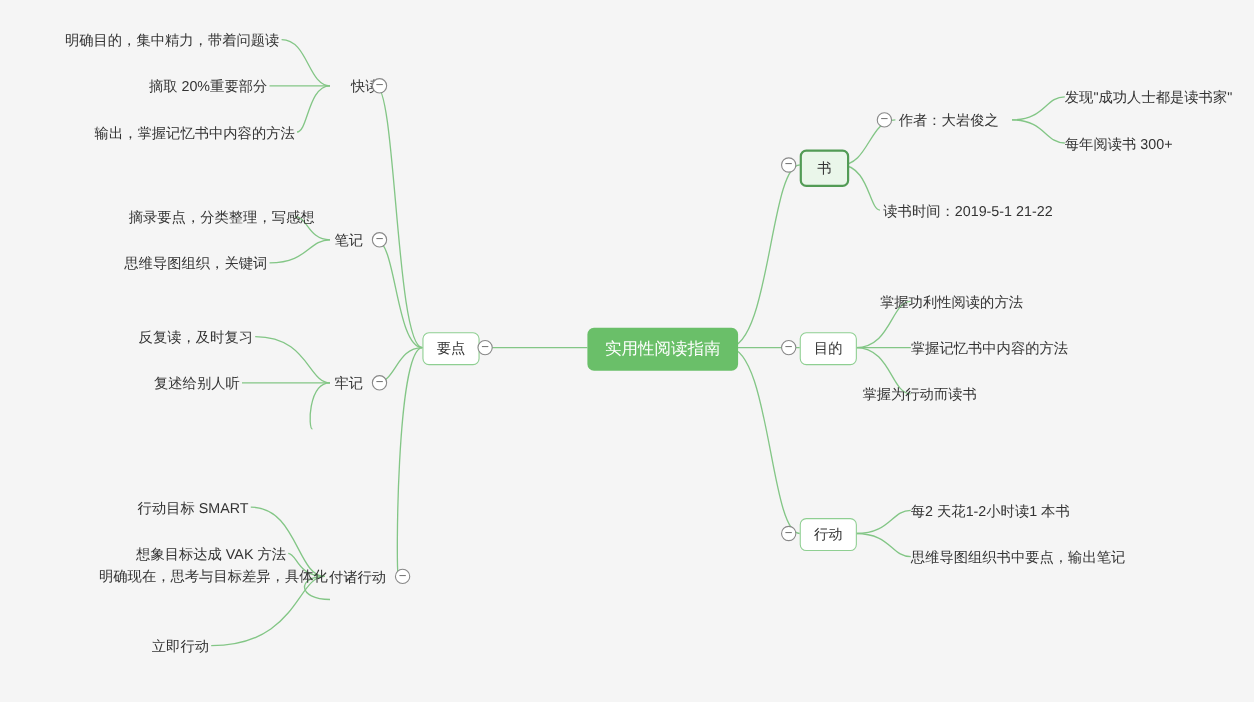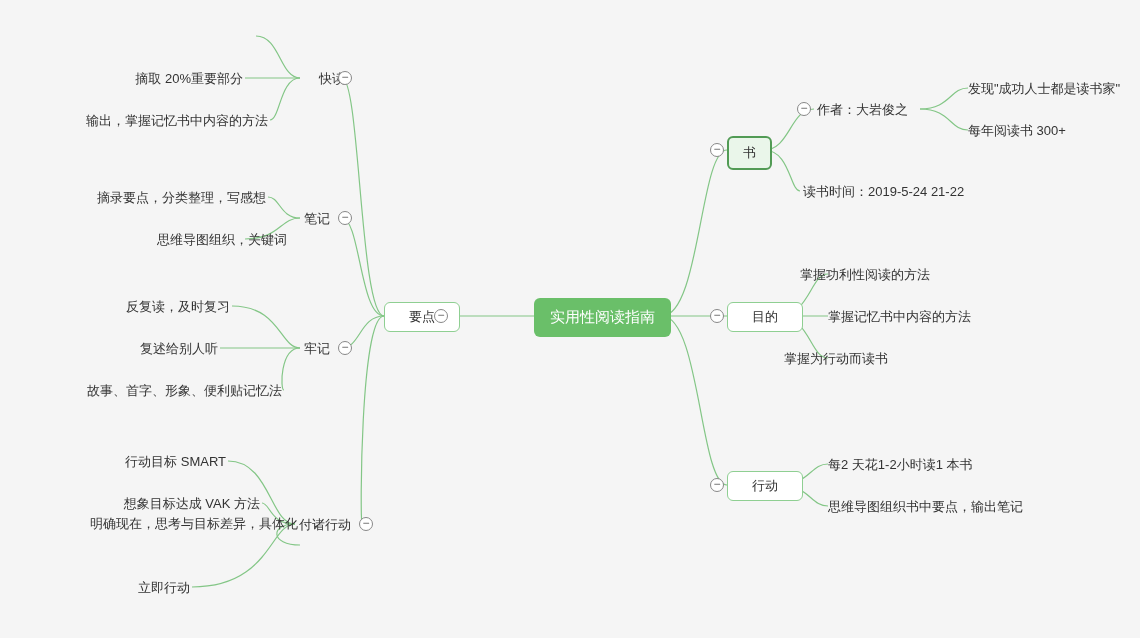--- a/index.html
+++ b/index.html
@@ -3,21 +3,21 @@
 <meta charset="utf-8">
 <style>
  html,body{margin:0;padding:0}
  body{background:#f5f5f5;font-family:"Microsoft YaHei","PingFang SC",sans-serif;font-size:13px;color:#333}
  .stage{position:relative;width:1140px;height:638px;overflow:hidden}
  svg.links{position:absolute;inset:0;width:1140px;height:638px;pointer-events:none}
  svg.links path{fill:none;stroke:#83c686;stroke-width:1.2}
  .node{position:absolute;white-space:nowrap}
  .root{background:#6abf69;color:#fff;padding:10px 16px;border-radius:6px;font-size:15px}
  .box1{border:2px solid #529b55;background:#eaf6ea;border-radius:6px;padding:6px 14px;color:#333}
- .box2{border:1.5px solid #8fcf92;background:#fff;border-radius:6px;padding:5px 24px;color:#333}
+ .box2{border:1.5px solid #8fcf92;background:#fff;border-radius:6px;padding:5px 12px;color:#333}
  .leaf{color:#333}
  .sub{color:#333}
  .toggle{position:absolute;width:14px;height:14px;border:1.2px solid #888;border-radius:50%;background:#fff;color:#666;font-size:12px;line-height:11px;text-align:center;box-sizing:border-box}
 </style>
 </head>
 <body>
 
 <div class="stage">
 <svg class="links">
 
@@ -61,48 +61,48 @@
   <path d="M778,485 C810,485 810,506 828,506"></path>
 </svg>
 
 <div class="node root" style="left:534px;top:298px"><span>实用性阅读指南</span></div>
 
 <div class="node box2" style="left:384px;top:302px"><span>要点</span></div>
 <div class="toggle" style="left:434px;top:309px">−</div>
 
 <div class="node sub" style="left:319px;top:70px"><span>快读</span></div>
 <div class="toggle" style="left:338px;top:71px">−</div>
+<div class="node leaf" style="right:886px;top:28px"><span>明确目的，集中精力，带着问题读</span></div>
 <div class="node leaf" style="right:897px;top:70px"><span>摘取 20%重要部分</span></div>
 <div class="node leaf" style="right:872px;top:112px"><span>输出，掌握记忆书中内容的方法</span></div>
 
 <div class="node sub" style="left:304px;top:210px"><span>笔记</span></div>
 <div class="toggle" style="left:338px;top:211px">−</div>
-<div class="node leaf" style="right:874px;top:189px"><span>摘录要点，分类整理，写感想</span></div>
-<div class="node leaf" style="right:853px;top:231px"><span>思维导图组织，关键词</span></div>
+<div class="node leaf" style="right:854px;top:189px"><span>摘录要点，分类整理，写感想</span></div>
+<div class="node leaf" style="right:897px;top:231px"><span>思维导图组织，关键词</span></div>
 
 <div class="node sub" style="left:304px;top:340px"><span>牢记</span></div>
 <div class="toggle" style="left:338px;top:341px">−</div>
 <div class="node leaf" style="right:910px;top:298px"><span>反复读，及时复习</span></div>
 <div class="node leaf" style="right:922px;top:340px"><span>复述给别人听</span></div>
-<div class="node leaf" style="right:858px;top:382px"><span>故事、首字、形象、便利贴记忆法</span></div>
 
 <div class="node sub" style="left:299px;top:516px"><span>付诸行动</span></div>
 <div class="toggle" style="left:359px;top:517px">−</div>
 <div class="node leaf" style="right:914px;top:453px"><span>行动目标 SMART</span></div>
 <div class="node leaf" style="right:880px;top:495px"><span>想象目标达成 VAK 方法</span></div>
 <div class="node leaf" style="right:842px;top:515px"><span>明确现在，思考与目标差异，具体化</span></div>
 <div class="node leaf" style="right:950px;top:579px"><span>立即行动</span></div>
 
 <div class="node box1" style="left:727px;top:136px"><span>书</span></div>
 <div class="toggle" style="left:710px;top:143px">−</div>
 <div class="toggle" style="left:797px;top:102px">−</div>
 <div class="node sub" style="left:817px;top:101px"><span>作者：大岩俊之</span></div>
 <div class="node leaf" style="left:968px;top:80px"><span>发现"成功人士都是读书家"</span></div>
 <div class="node leaf" style="left:968px;top:122px"><span>每年阅读书 300+</span></div>
-<div class="node leaf" style="left:803px;top:183px"><span>读书时间：2019-5-24 21-22</span></div>
+<div class="node leaf" style="left:803px;top:183px"><span>读书时间：2019-5-1 21-22</span></div>
 
 <div class="node box2" style="left:727px;top:302px"><span>目的</span></div>
 <div class="toggle" style="left:710px;top:309px">−</div>
 <div class="node leaf" style="left:800px;top:266px"><span>掌握功利性阅读的方法</span></div>
 <div class="node leaf" style="left:828px;top:308px"><span>掌握记忆书中内容的方法</span></div>
 <div class="node leaf" style="left:784px;top:350px"><span>掌握为行动而读书</span></div>
 
 <div class="node box2" style="left:727px;top:471px"><span>行动</span></div>
 <div class="toggle" style="left:710px;top:478px">−</div>
 <div class="node leaf" style="left:828px;top:456px"><span>每2 天花1-2小时读1 本书</span></div>

